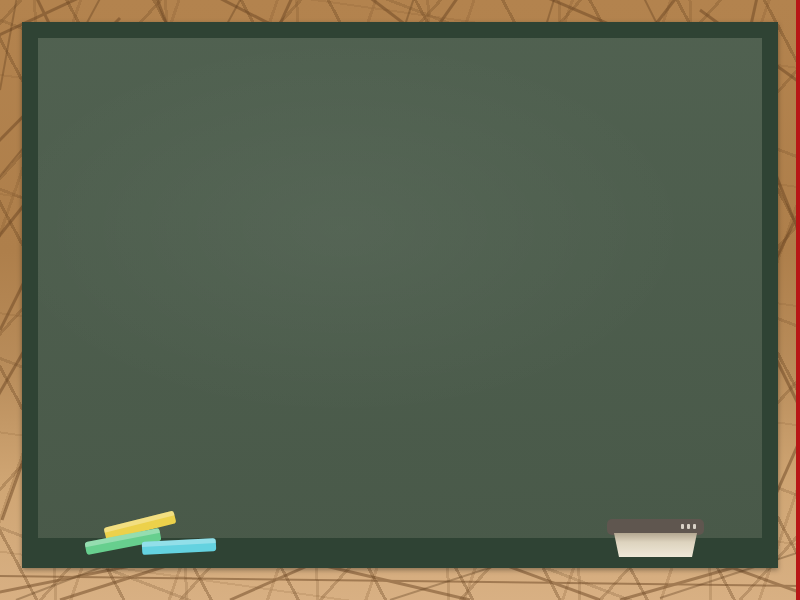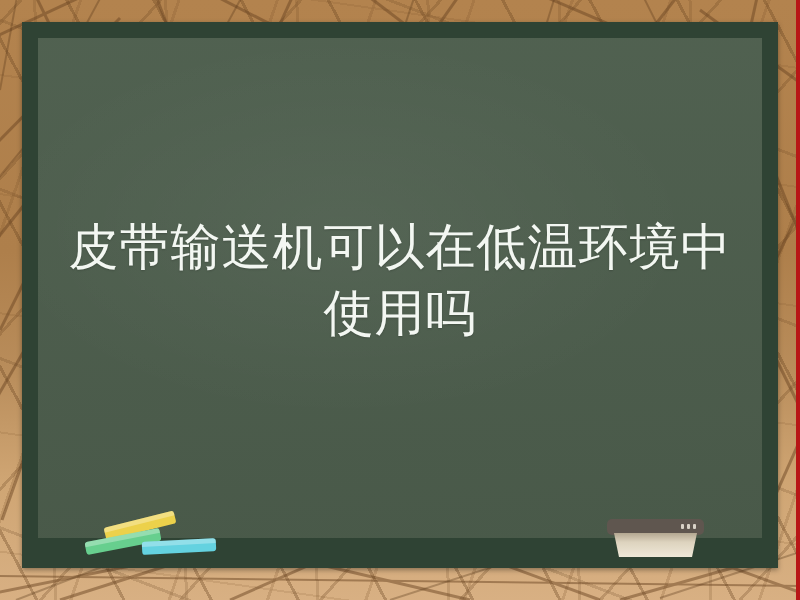--- a/index.html
+++ b/index.html
@@ -216,21 +216,20 @@
       <path d="M390 600 L520 558"></path>
       <path d="M660 598 L800 552"></path>
     </g>
   </svg>
 
   <div class="right-stripe" style="background: rgb(184, 22, 22);"></div>
 
   <div class="board-frame">
     <div class="board-inner">
       <div class="board-sheen"></div>
-      <div class="board-text">皮带输送机可以在低温环境中使用吗</div>
 
     </div>
 
     <div class="chalk chalk-yellow" style="background: rgb(236, 209, 75);"></div>
     <div class="chalk chalk-green" style="background: rgb(103, 207, 142);"></div>
     <div class="chalk chalk-cyan" style="background: rgb(100, 210, 224);"></div>
 
     <div class="eraser">
       <div class="eraser-top" style="background: rgb(95, 86, 79);">
         <div class="eraser-dots">

